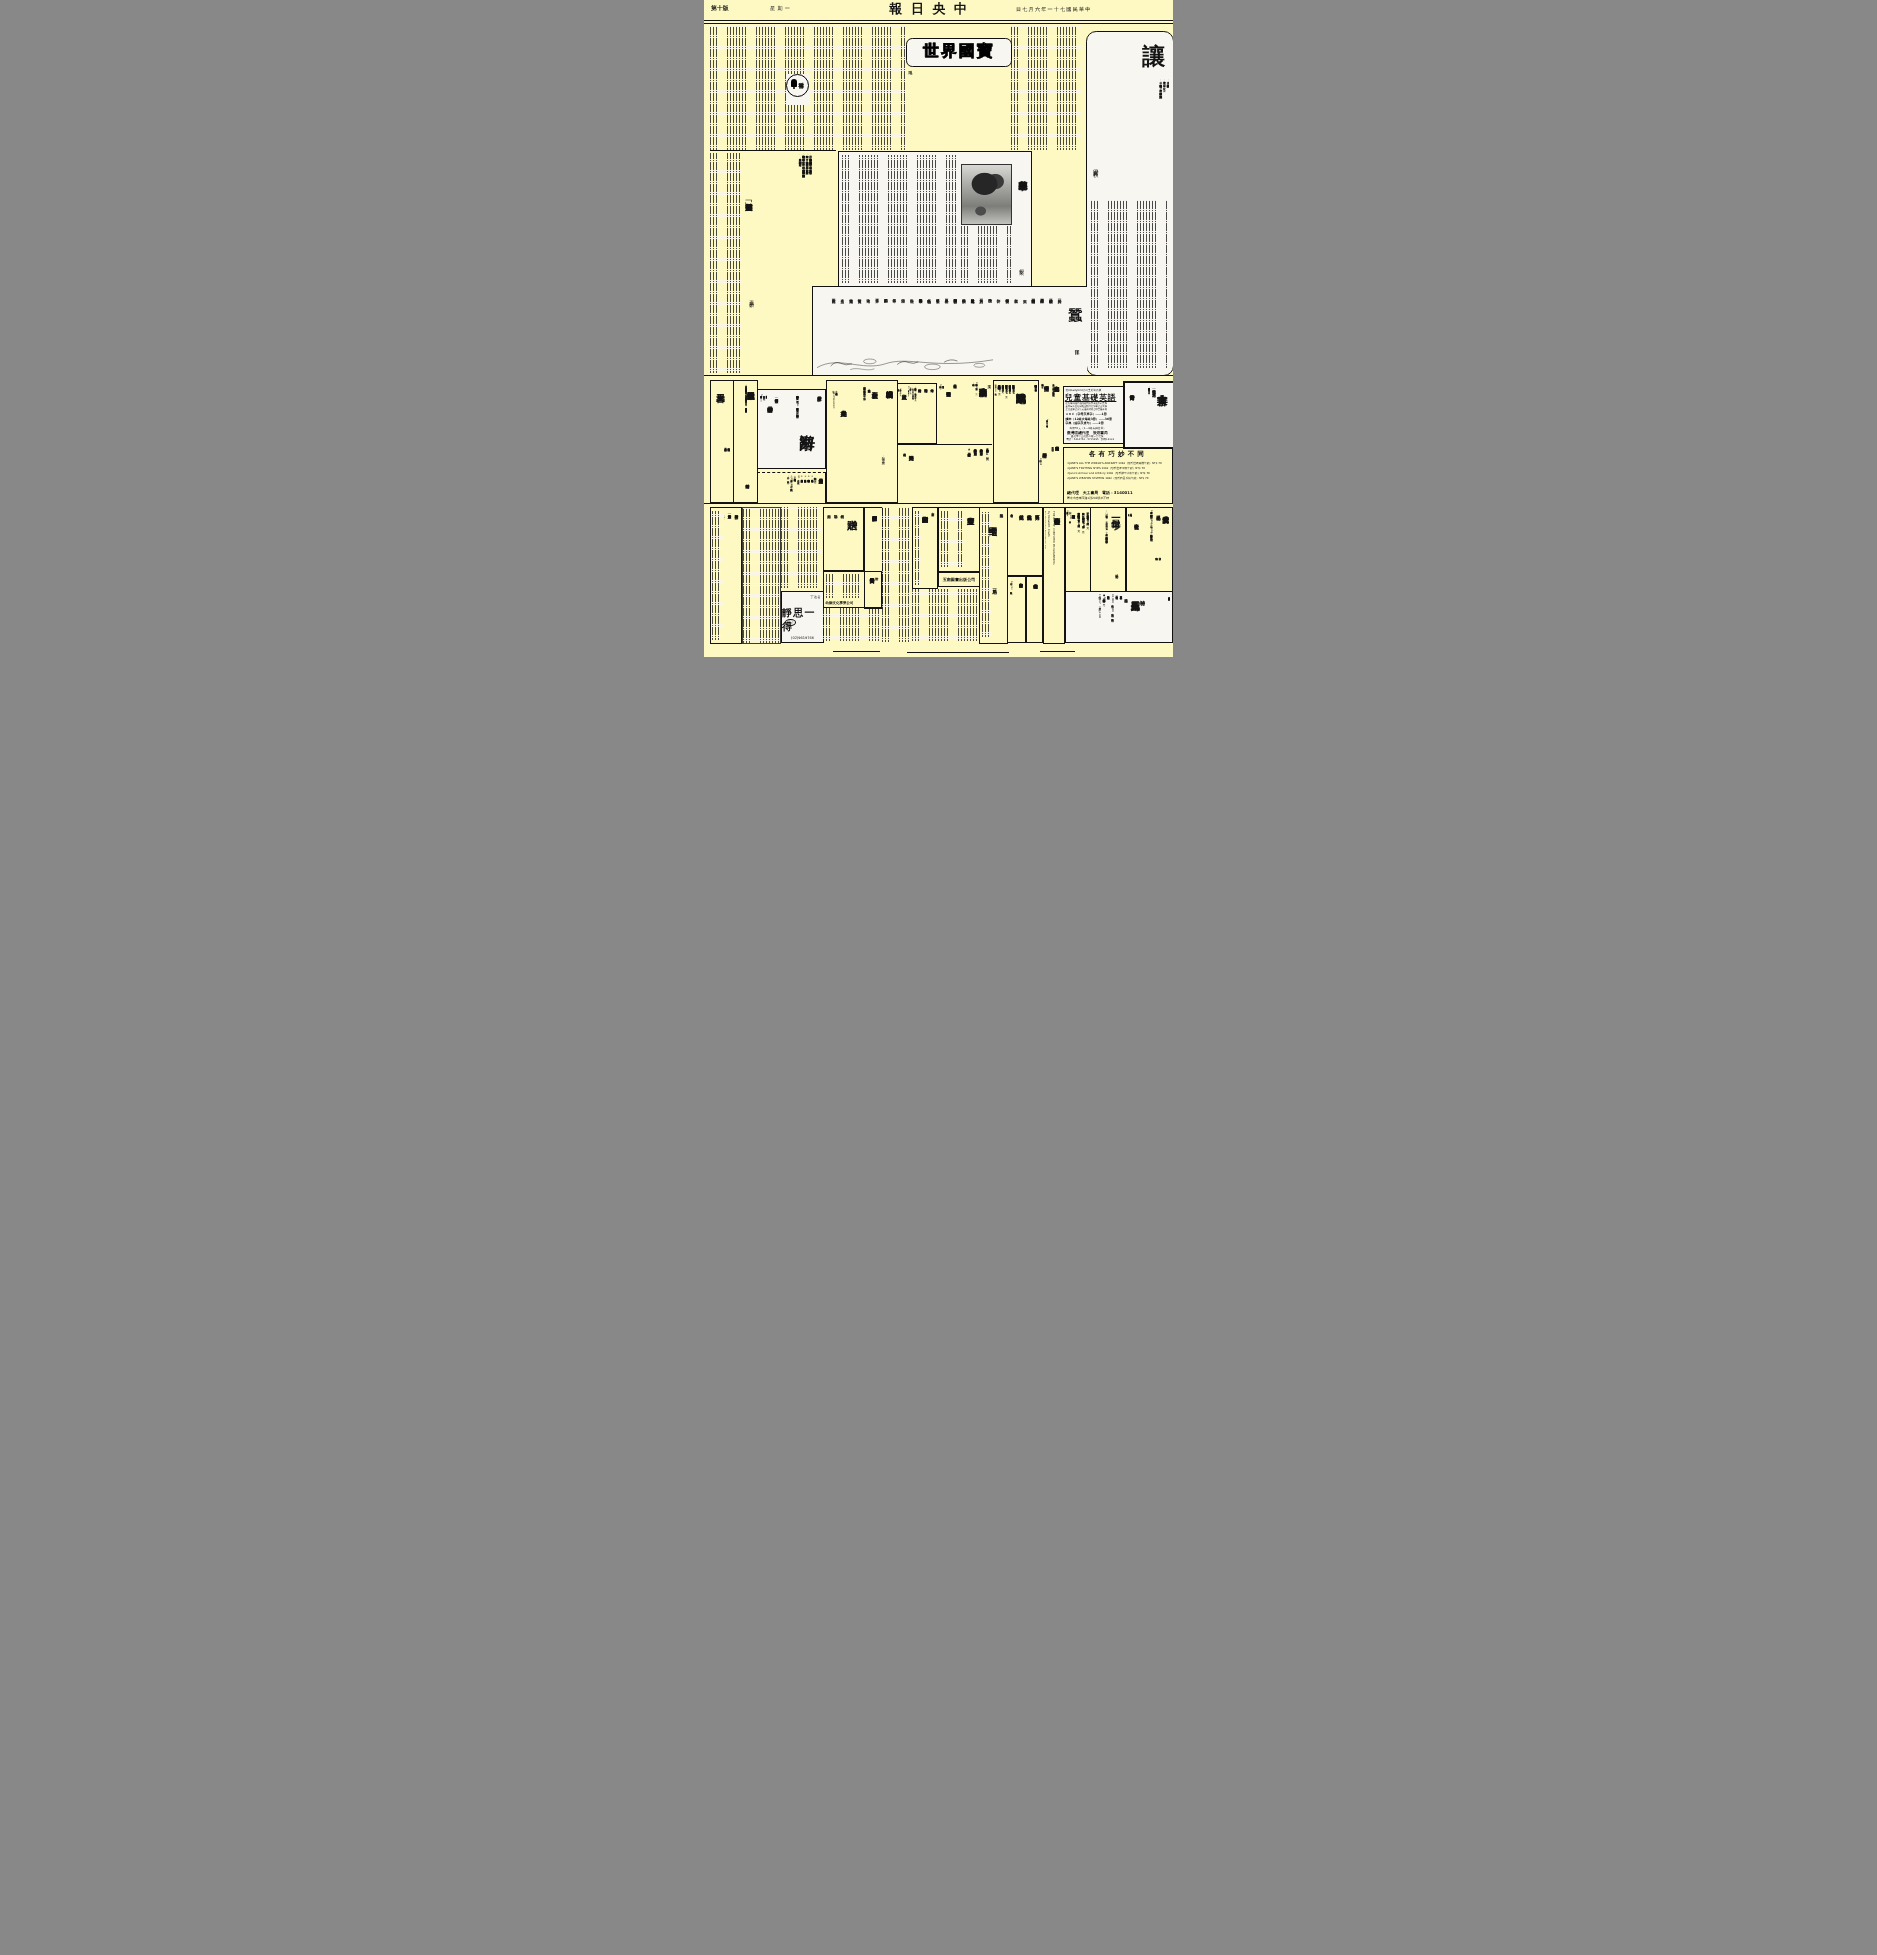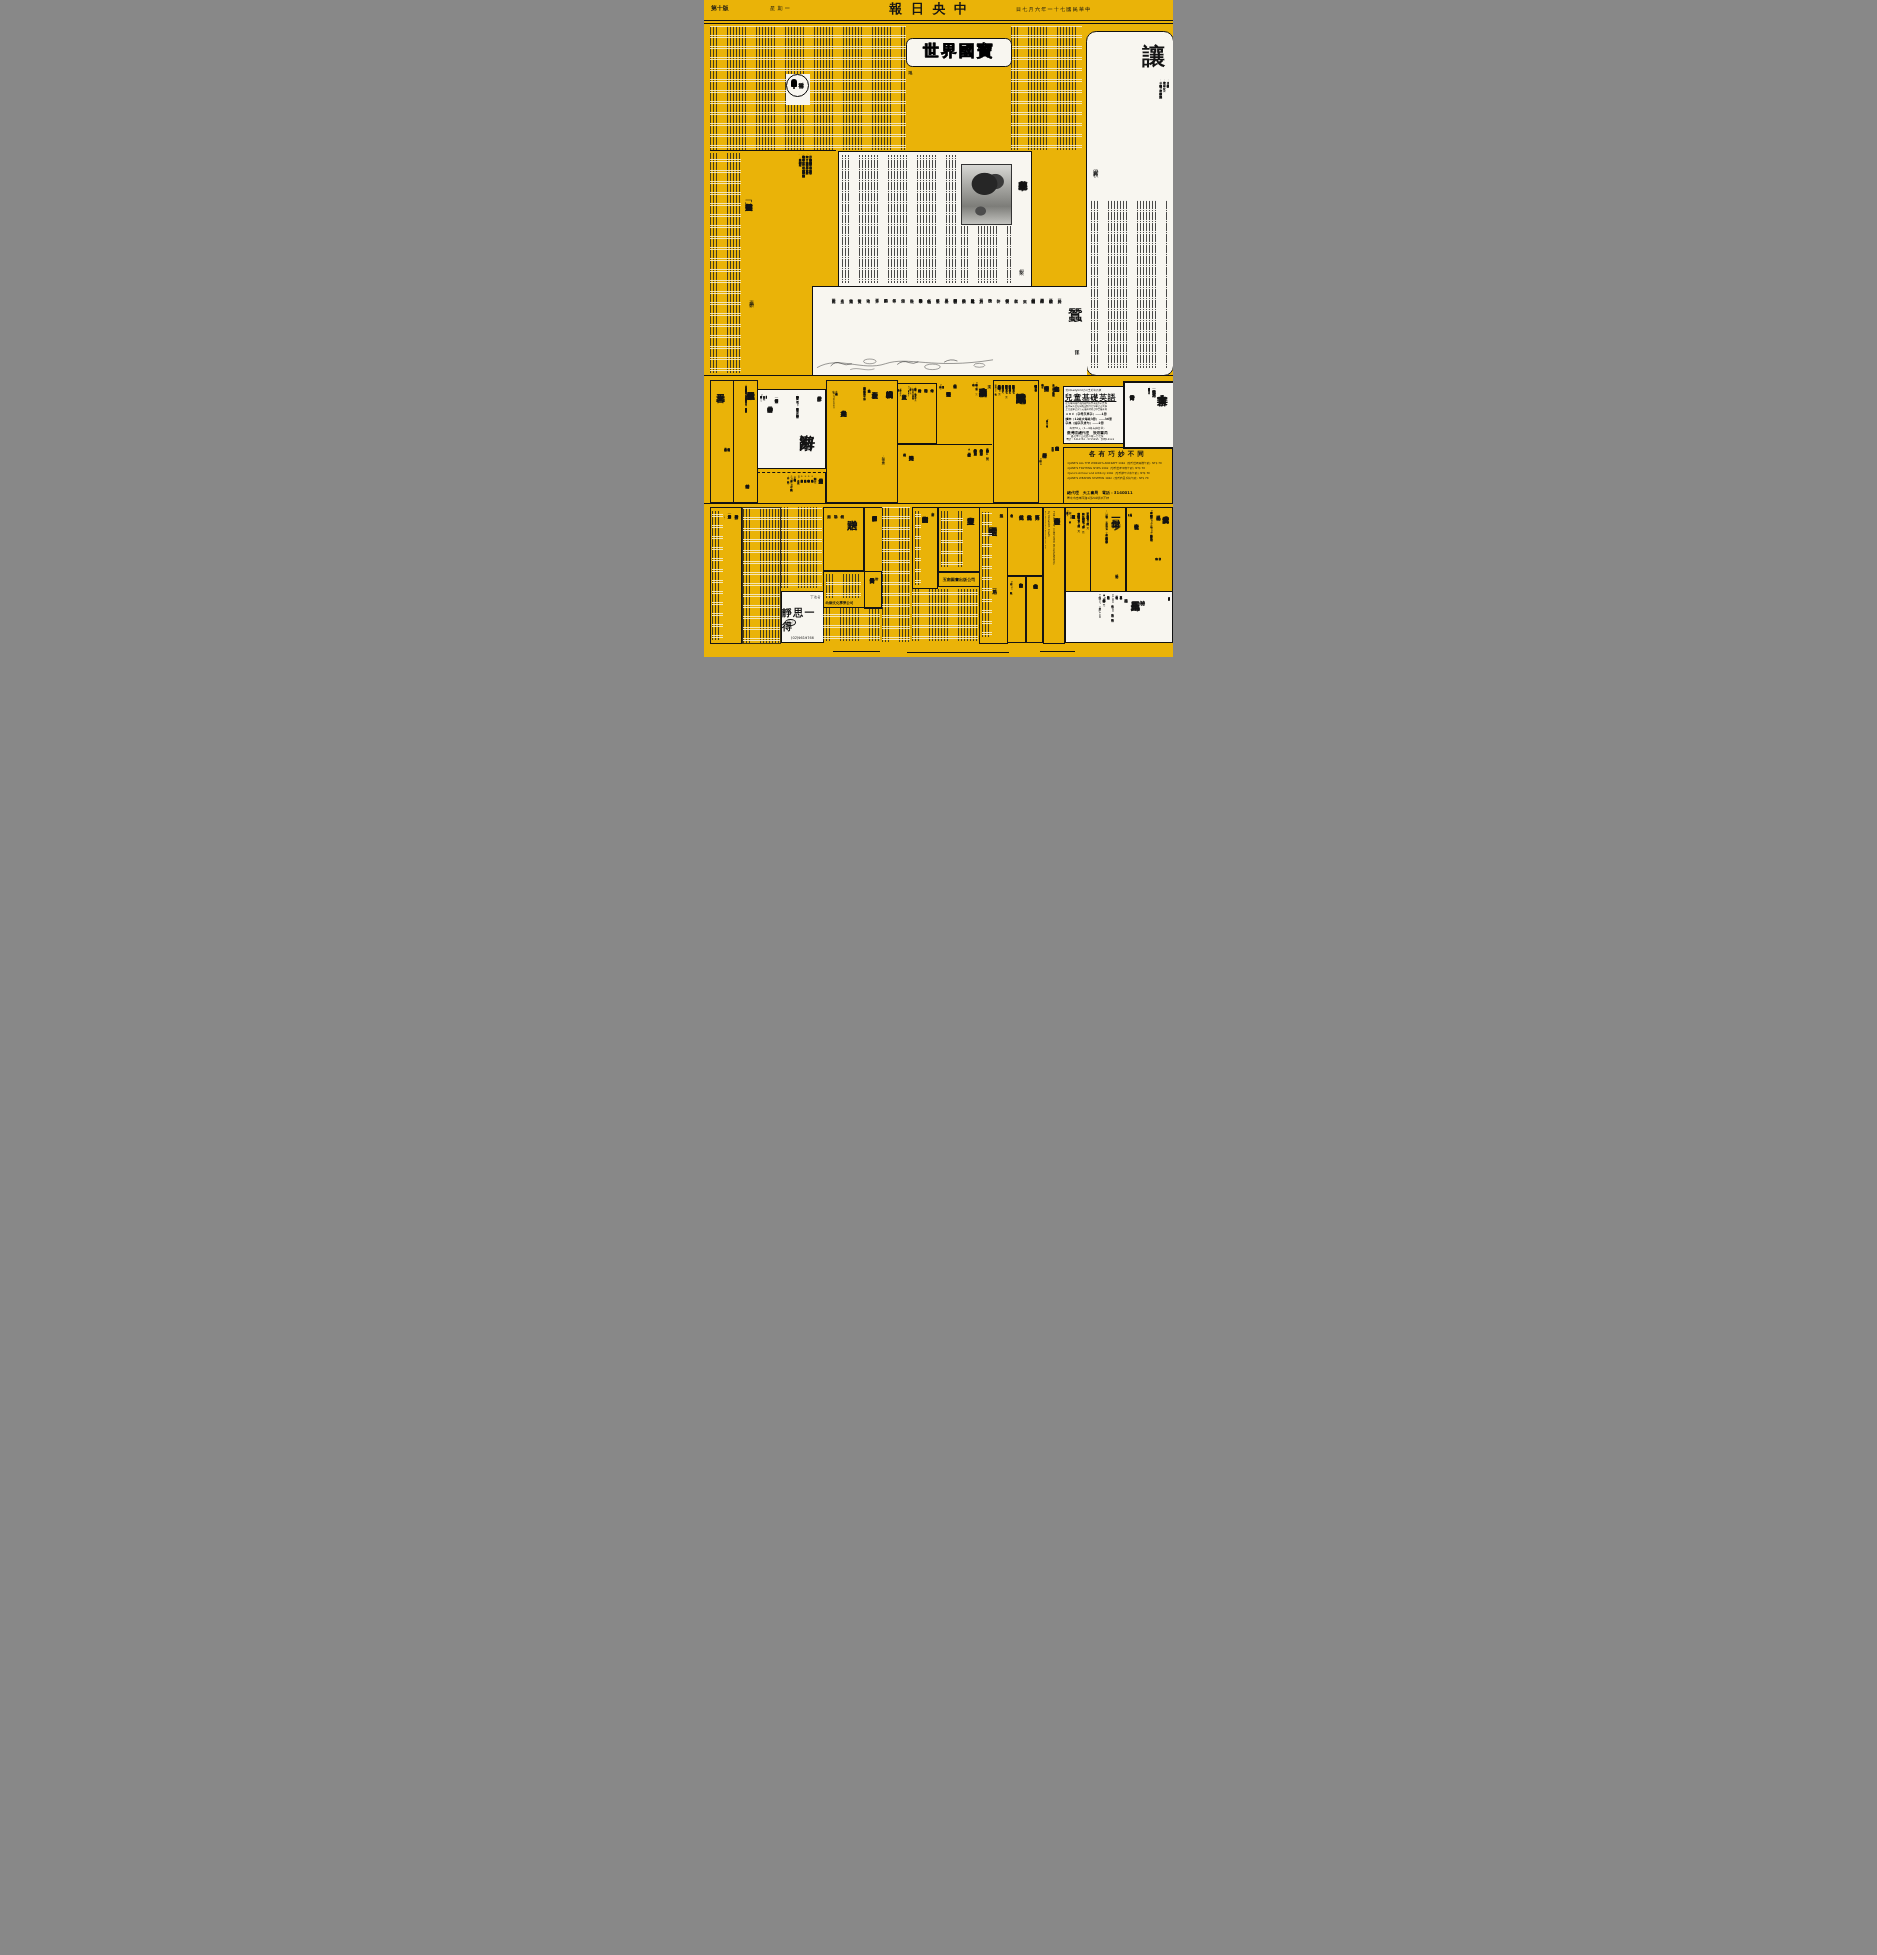--- a/index.html
+++ b/index.html
@@ -1,16 +1,16 @@
 <!DOCTYPE html>
 <html style="font-size:6.3px"><head>
 <meta charset="utf-8">
 <style>
   html,body{margin:0;padding:0;background:#888;}
-  #page{position:relative;width:469px;height:657px;margin:0 auto;background:#eab308;
+  #page{position:relative;width:469px;height:657px;margin:0 auto;background:#fef9c3;
         font-family:"DejaVu Sans",sans-serif;color:#141414;overflow:hidden;}
   .abs{position:absolute;}
   .v{writing-mode:vertical-rl;}
   .cols{writing-mode:vertical-rl;white-space:pre-line;line-height:1.3;}
   .rows{white-space:pre-line;}
   .b{font-weight:bold;}
   .ser{font-family:"DejaVu Serif",serif;}
   .box1{border:0.6px solid #151515;}
   .box2{border:1px solid #151515;}
   .box3{border:1.6px solid #111;}

